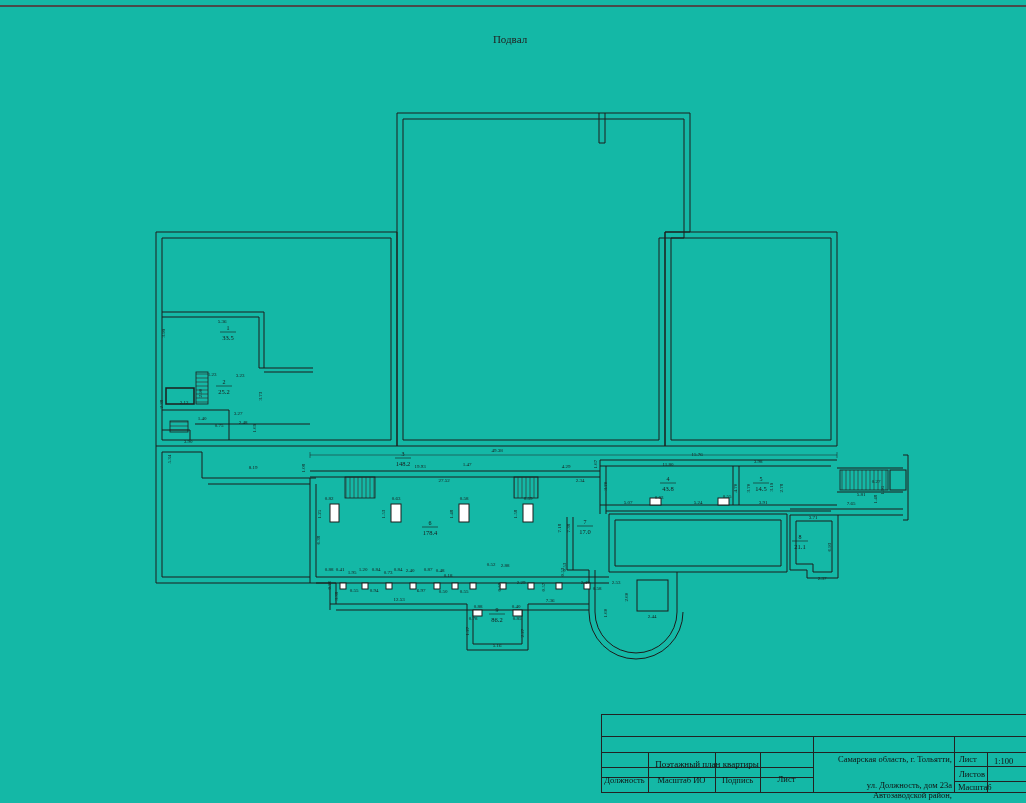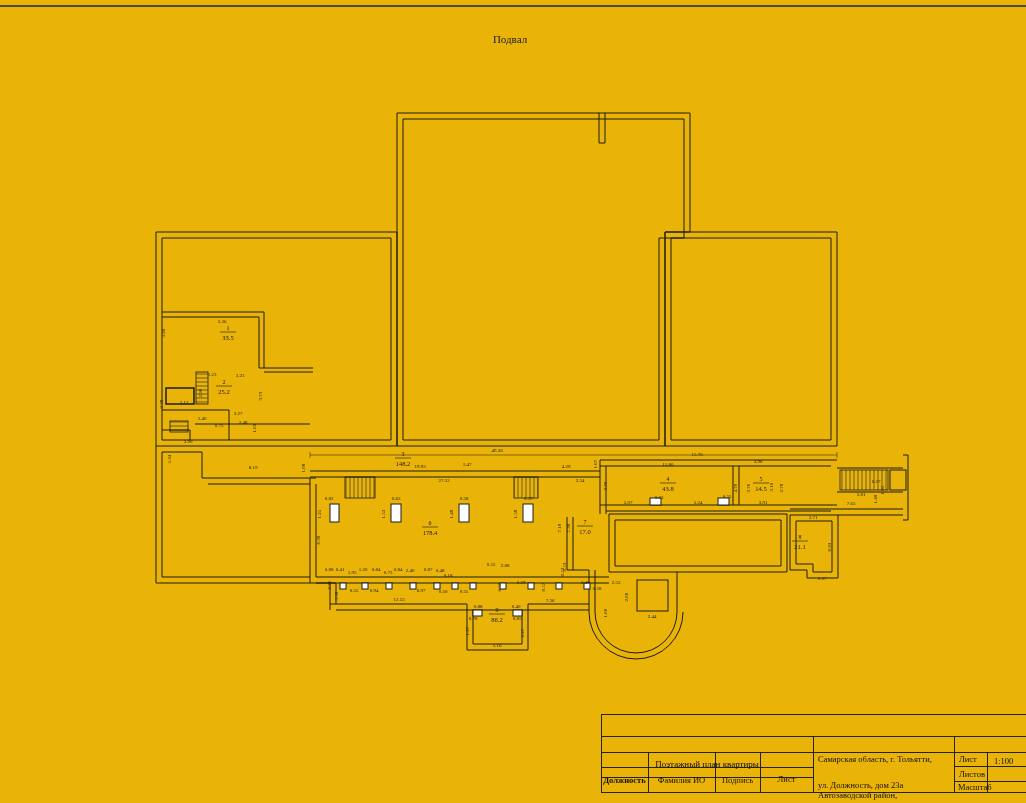--- a/index.html
+++ b/index.html
@@ -1,27 +1,27 @@
 <!DOCTYPE html>
 <html><head>
 <meta charset="utf-8">
 <style>
   html,body{margin:0;padding:0;background:#fff;}
-  .sheet{position:relative;width:1026px;height:803px;background:#eab308;overflow:hidden;
+  .sheet{position:relative;width:1026px;height:803px;background:#14b8a6;overflow:hidden;
          font-family:"Liberation Serif",serif;color:#111;}
   .topbar{position:absolute;left:0;top:5px;width:1026px;height:2px;background:#4a4a4a;}
   .plan-title{position:absolute;left:420px;top:33px;width:180px;text-align:center;
          font-size:11px;color:#222;}
   svg{position:absolute;left:0;top:0;}
   .dim{font-family:"Liberation Serif",serif;font-size:5px;fill:#1a1a1a;text-anchor:middle;}
   .roomnum{font-family:"Liberation Serif",serif;font-size:6px;fill:#1a1a1a;text-anchor:middle;}
   .roomarea{font-family:"Liberation Serif",serif;font-size:6.5px;fill:#1a1a1a;text-anchor:middle;}
   .roomline{stroke:#1a1a1a;stroke-width:0.6;}
   .tbl{position:absolute;background:#222;}
-  .tbt{position:absolute;font-size:8.5px;color:#111;white-space:nowrap;}
+  .tbt{position:absolute;font-size:8.5px;color:#111;white-space:nowrap;text-align:right;}
   .ctr{text-align:center;margin-top:20px;}
 </style>
 </head>
 <body>
 
 <div class="sheet">
   <div class="topbar"></div>
   <div class="plan-title">Подвал</div>
 
   <svg id="plan-svg" width="1026" height="803" viewBox="0 0 1026 803">
@@ -245,22 +245,22 @@
   <div class="tbl" style="left:601px;top:792px;width:425px;height:1px;"></div>
   <div class="tbl" style="left:601px;top:714px;width:1px;height:79px;"></div>
   <div class="tbl" style="left:648px;top:752px;width:1px;height:40px;"></div>
   <div class="tbl" style="left:715px;top:752px;width:1px;height:40px;"></div>
   <div class="tbl" style="left:760px;top:752px;width:1px;height:40px;"></div>
   <div class="tbl" style="left:813px;top:736px;width:1px;height:56px;"></div>
   <div class="tbl" style="left:954px;top:736px;width:1px;height:56px;"></div>
   <div class="tbl" style="left:987px;top:752px;width:1px;height:40px;"></div>
 
   <div class="tbt ctr" style="left:601px;top:739px;width:212px;font-size:9px;">Поэтажный план квартиры</div>
-  <div class="tbt ctr" style="left:601px;top:755px;width:47px;font-weight:bold;">Должность</div>
-  <div class="tbt ctr" style="left:648px;top:755px;width:67px;">Фамилия ИО</div>
+  <div class="tbt ctr" style="left:601px;top:755px;width:47px;">Должность</div>
+  <div class="tbt ctr" style="left:648px;top:755px;width:67px;">Масштаб ИО</div>
   <div class="tbt ctr" style="left:715px;top:755px;width:45px;font-family:Liberation Serif, serif;">Подпись</div>
   <div class="tbt ctr" style="left:760px;top:754px;width:53px;">Лист</div>
   <div class="tbt" style="left:818px;top:754px;width:134px;">Самарская область, г. Тольятти,</div>
   <div class="tbt" style="left:818px;top:767px;width:134px;margin-top:23px;">Автозаводской   район,</div>
   <div class="tbt" style="left:818px;top:780px;width:134px;">ул. Должность, дом 23а</div>
   <div class="tbt" style="left:959px;top:754px;">Лист</div>
   <div class="tbt" style="left:959px;top:769px;">Листов</div>
   <div class="tbt" style="left:958px;top:782px;">Масштаб</div>
   <div class="tbt" style="left:994px;top:756px;">1:100</div>
 </div>

